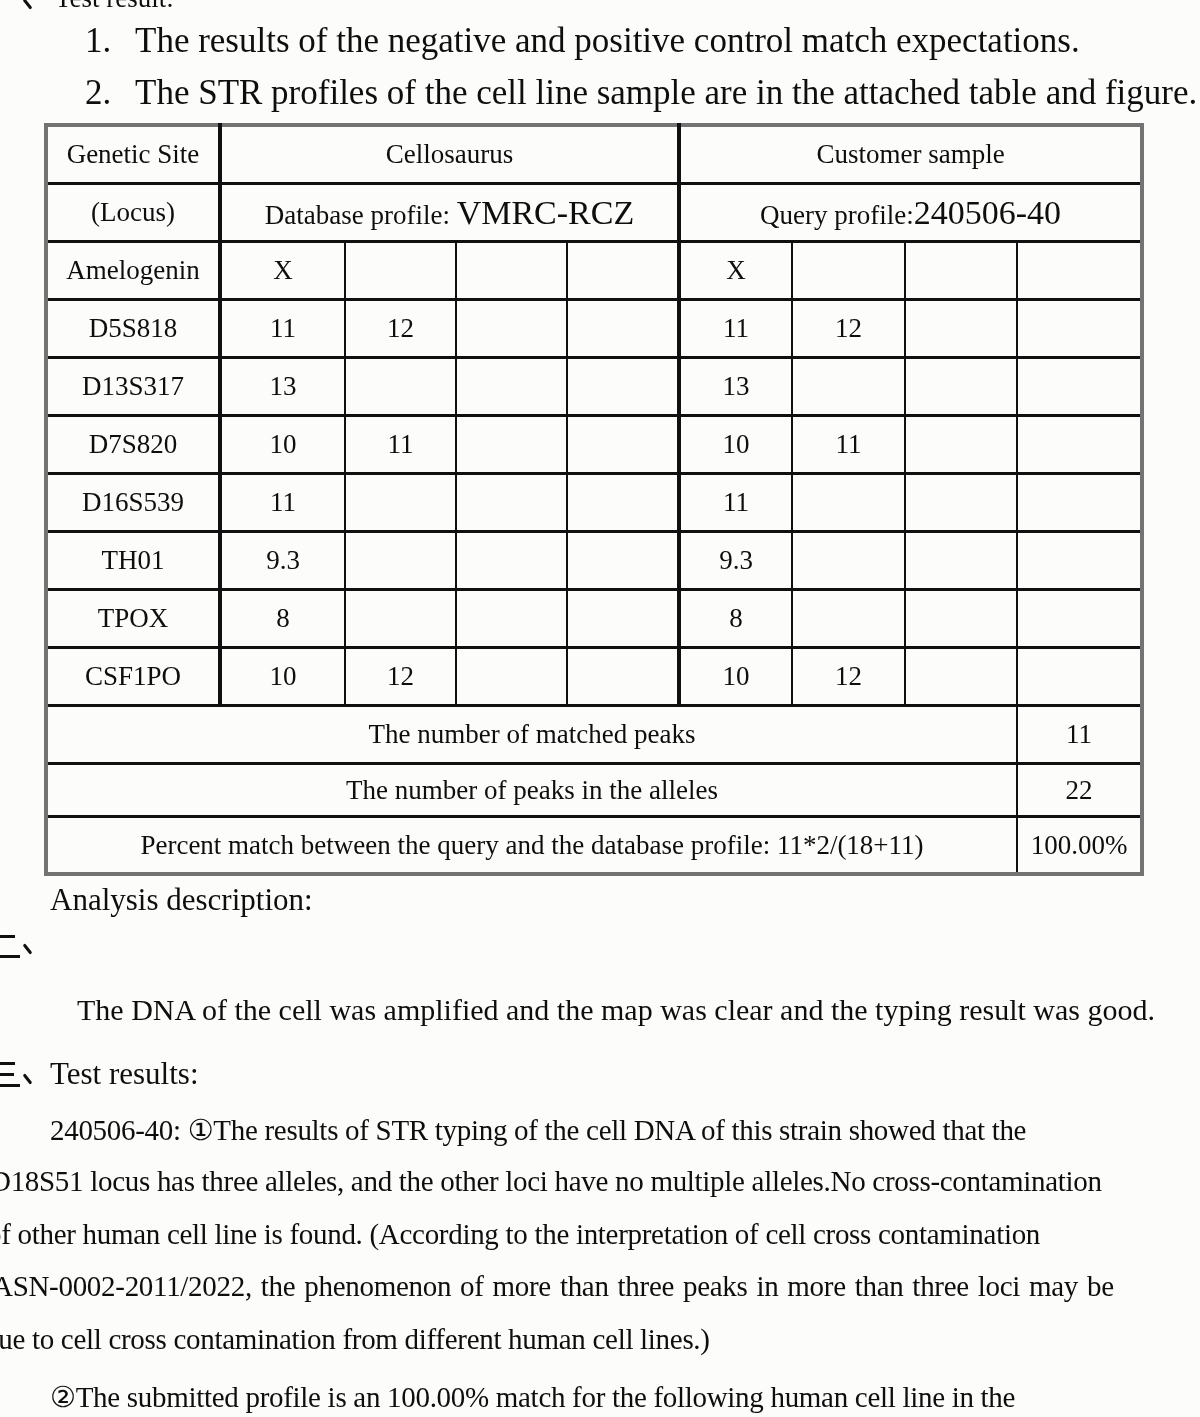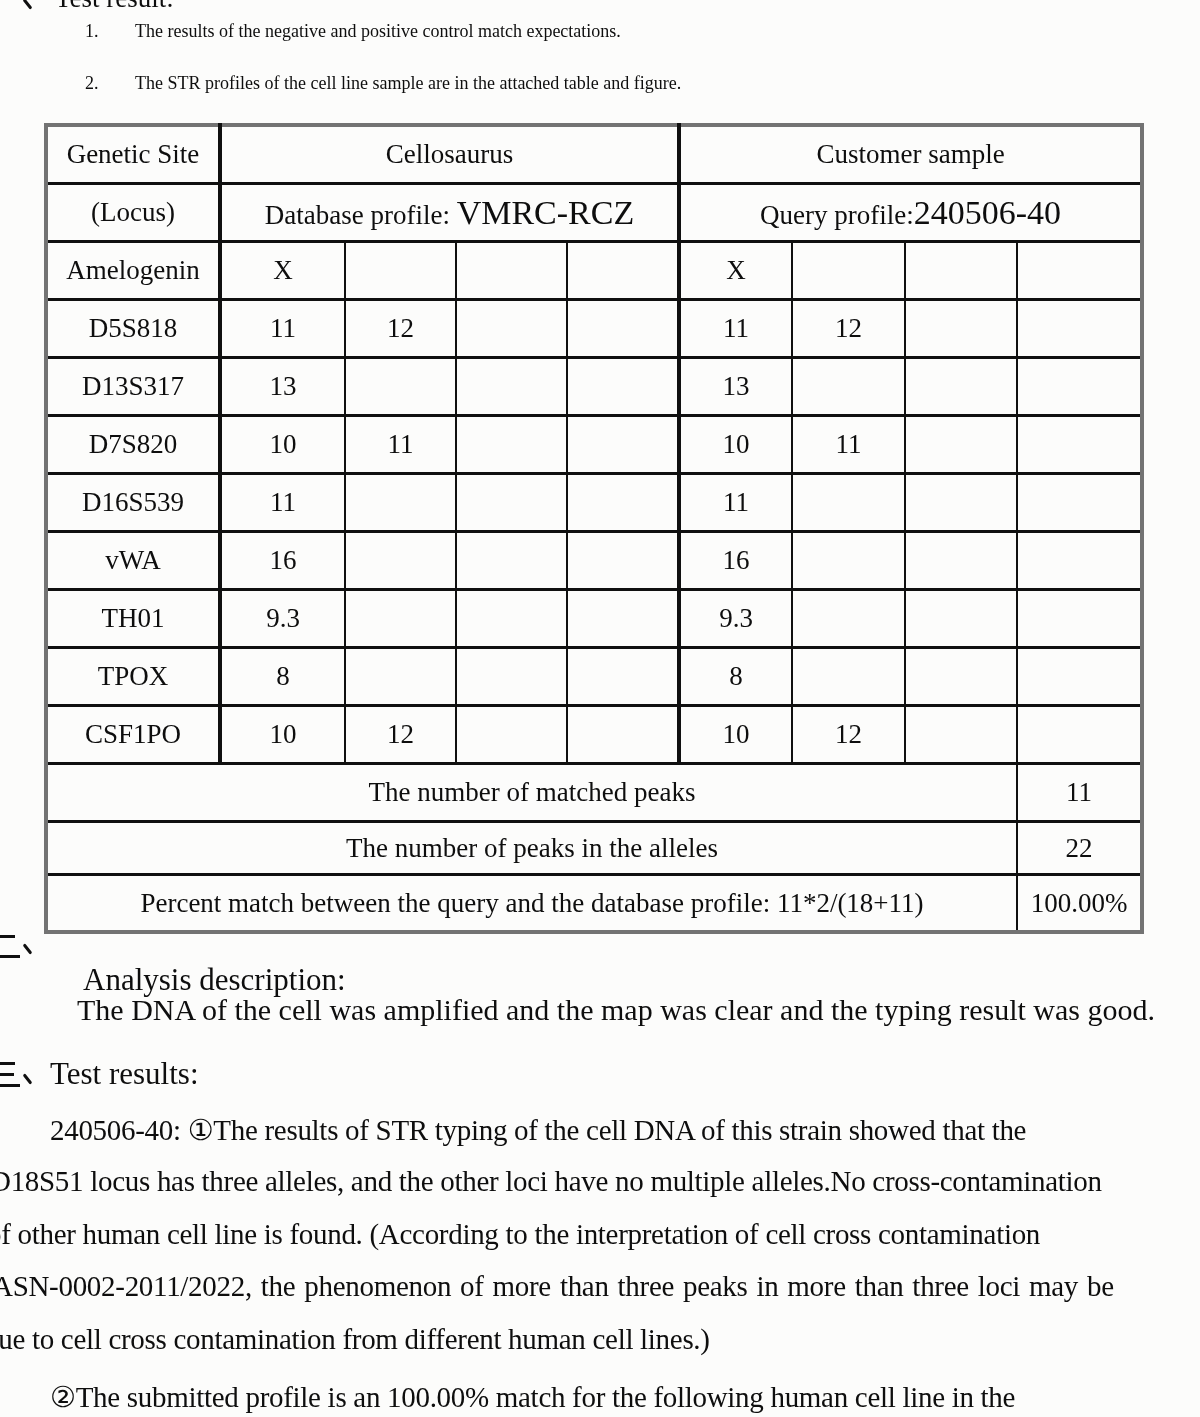--- a/index.html
+++ b/index.html
@@ -11,21 +11,21 @@
     font-family:"Liberation Serif","DejaVu Serif","DejaVu Sans",serif;
     color:#0e0e0e;
   }
   .page{position:absolute;inset:0;}
   .line{position:absolute;white-space:nowrap;}
 
   
   .cut-heading{top:-17px;left:55px;font-size:27px;}
 
   
-  .item{left:85px;font-size:18px;}
+  .item{left:85px;font-size:35px;}
   .item .num{display:inline-block;width:50px;}
   .item1{top:21px;}
   .item2{top:73px;}
 
   
   table.str{
     position:absolute;left:44px;top:123px;width:1096px;
     border-collapse:collapse;table-layout:fixed;
     border:4px solid #737373;
     font-size:27px;text-align:center;
@@ -51,21 +51,21 @@
   .m3::after{content:"";position:absolute;left:0;right:0;bottom:0;height:3px;background:#101010;}
   .m3 .mid{position:absolute;left:8px;right:6px;top:11px;height:3px;background:#101010;}
   .dun{position:absolute;width:12px;height:14px;}
   .dun::before{content:"";position:absolute;left:4px;top:1px;width:3px;height:12px;background:#101010;transform:rotate(-38deg);border-radius:2px;}
   .dun-top{left:22px;top:-3px;}
   .dun-a{left:22px;top:942px;}
   .dun-b{left:22px;top:1072px;}
 
   
   .heading{left:50px;font-size:31px;}
-  .h-analysis{top:962px;margin-left:33px;}
+  .h-analysis{top:882px;}
   .h-results{top:1056px;}
   .body-line{font-size:30px;}
   .analysis-body{top:993px;left:50px;margin-left:27px;}
   .res{font-size:29px;letter-spacing:-0.3px;}
   .r1{top:1113px;left:50px;}
   .r2{top:1165px;left:-10px;}
   .r3{top:1218px;left:-13px;}
   .r4{top:1270px;left:-8px;word-spacing:2px;}
   .r5{top:1323px;left:-16px;}
   .r6{top:1380px;left:50px;text-align:right;}
@@ -158,31 +158,20 @@
       <td class="sec">11</td>
       <td></td>
       <td></td>
       <td></td>
       <td class="sec">11</td>
       <td></td>
       <td></td>
       <td></td>
     </tr>
     <tr>
-      <td>vWA</td>
-      <td class="sec">16</td>
-      <td></td>
-      <td></td>
-      <td></td>
-      <td class="sec">16</td>
-      <td></td>
-      <td></td>
-      <td></td>
-    </tr>
-    <tr>
       <td>TH01</td>
       <td class="sec">9.3</td>
       <td></td>
       <td></td>
       <td></td>
       <td class="sec">9.3</td>
       <td></td>
       <td></td>
       <td></td>
     </tr>

